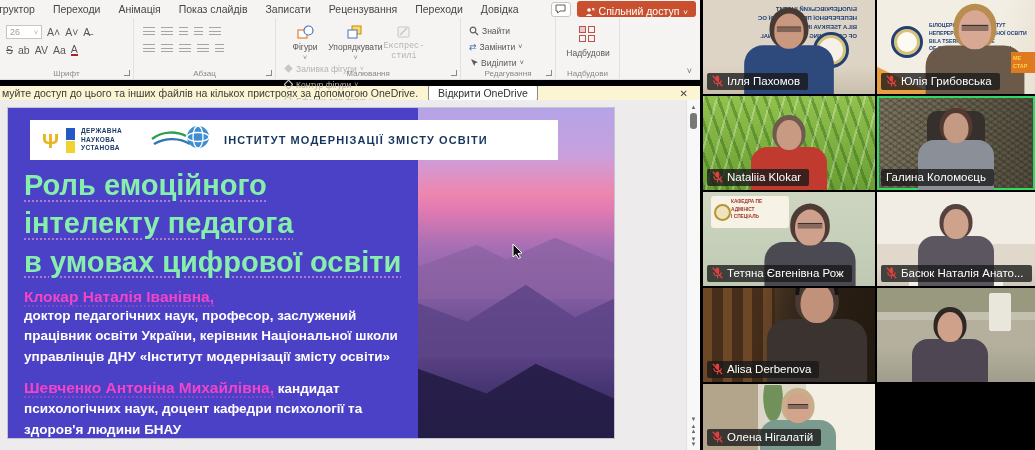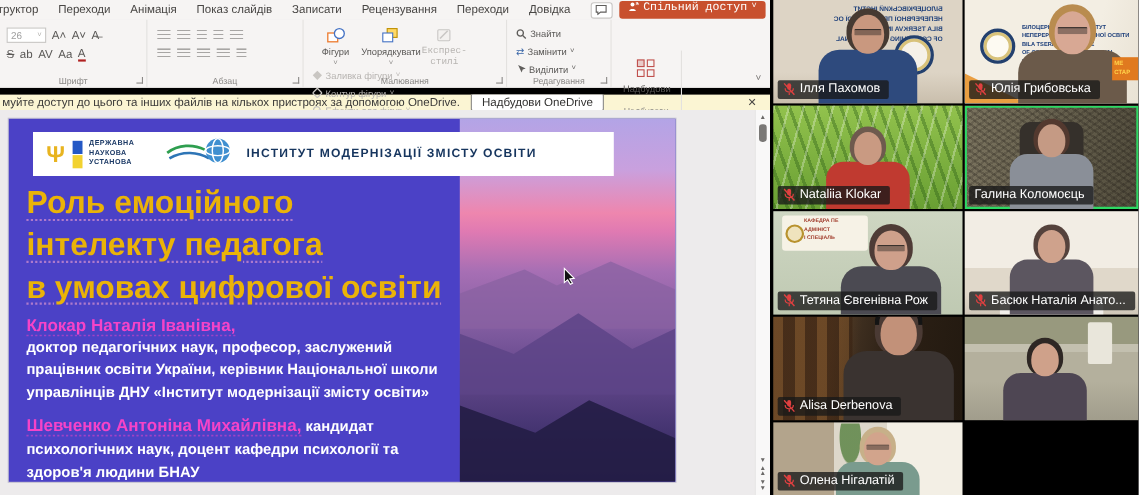--- a/index.html
+++ b/index.html
@@ -11,29 +11,29 @@
   
   .ppt { position:relative; width:700px; height:450px; background:#edebec; overflow:hidden; }
 
   .tabbar { height:18px; background:#f6f4f3; display:flex; align-items:center; position:relative; overflow:hidden; }
   .tabs { display:flex; margin-left:-34px; }
   .tab { font-size:10.5px; color:#484644; padding:2px 9px; white-space:nowrap; cursor:default; }
   .winbtns { position:absolute; right:4px; top:1px; display:flex; align-items:center; gap:6px; }
   .comment-btn { width:20px; height:15px; border:1px solid #c8c6c4; border-radius:3px; background:#fff;
                  display:flex; align-items:center; justify-content:center; }
   .share-btn { background:#c8502e; color:#fff; font-size:10.5px; border-radius:3px; height:16px;
-               display:flex; align-items:flex-start; gap:4px; padding:0 8px;font-family:Liberation Mono, monospace; }
+               display:flex; align-items:flex-end; gap:4px; padding:0 8px; }
   .share-btn .caret { font-size:8px; }
 
   .ribbon { height:62px; background:#f6f4f3; border-bottom:1px solid #e1dfdd; display:flex; position:relative; }
   .group { position:relative; height:100%; border-right:1px solid #e3e1df; padding:5px 5px 13px 6px; }
   .group-label { position:absolute; bottom:1px; left:0; right:0; text-align:center; font-size:8px; color:#8a8886; }
   .has-dlg::after { content:""; position:absolute; right:3px; bottom:3px; width:5px; height:5px;
                     border-right:1px solid #8a8886; border-bottom:1px solid #8a8886; }
-  .g-font { width:134px; } .g-par { width:142px; } .g-draw { width:185px; } .g-edit { width:95px; } .g-add { width:64px;margin-top:28px; }
+  .g-font { width:134px; } .g-par { width:142px; } .g-draw { width:185px; } .g-edit { width:95px; } .g-add { width:64px; }
   .frow { display:flex; align-items:center; gap:5px; height:18px; }
   .sizebox { width:36px; height:14px; border:1px solid #c8c6c4; background:#fff; color:#a0a0a0;
              font-size:9px; display:flex; align-items:center; justify-content:space-between; padding:0 3px; }
   .glyph { font-size:10.5px; color:#5a5856; }
   .f2 .glyph:first-child { text-decoration:line-through; }
   .f2 .glyph:last-child { border-bottom:2px solid #b02020; line-height:1; }
   .pgrow { display:flex; align-items:center; height:17px; }
   .pgicon { width:13px; height:10px; margin:0 2.5px;
             background-image:repeating-linear-gradient(#9a9896 0 1px, transparent 1px 3.6px);
             background-size:12px 9px; background-repeat:no-repeat; background-position:center; opacity:.85; }
@@ -69,21 +69,21 @@
   .photo .m3 { bottom:0; height:30%; background:#241d45; opacity:.9; clip-path:polygon(0 30%,35% 55%,60% 25%,100% 60%,100% 100%,0 100%); }
   .banner { position:absolute; left:22px; top:12px; width:528px; height:40px; background:#fff;
             display:flex; align-items:center; padding:0 12px; z-index:3; }
   .trident { font-size:21px; color:#e8b420; font-weight:bold; line-height:1; margin-right:7px; }
   .flagbar { display:flex; flex-direction:column; gap:1px; margin-right:6px; }
   .flagbar i { width:9px; height:12px; display:block; }
   .flagbar .b { background:#2458c5; } .flagbar .y { background:#f2d230; }
   .orgtxt { font-size:6.5px; font-weight:bold; color:#1c3a66; line-height:1.35; letter-spacing:.4px; }
   .globelogo { margin:0 10px 0 28px; flex:0 0 auto; }
   .insttxt { font-size:11px; font-weight:bold; color:#16355e; letter-spacing:1.1px; white-space:nowrap; }
-  .title { position:absolute; left:16px; top:58px; z-index:2; color:#eab308; font-weight:bold;
+  .title { position:absolute; left:16px; top:58px; z-index:2; color:#86efac; font-weight:bold;
            font-size:29px; line-height:1.32; }
   .t-line { display:table; text-decoration:underline dotted rgba(255,170,210,.55); text-underline-offset:5px; text-decoration-thickness:2px; }
   .sp1 { position:absolute; left:16px; top:180px; width:398px; z-index:2; }
   .sp2 { position:absolute; left:16px; top:268px; width:398px; z-index:2; }
   .pinkname { color:#f543c8; font-weight:bold; font-size:15.5px;
               text-decoration:underline dotted rgba(245,67,200,.5); text-underline-offset:4px; }
   .whitedesc { color:#fff; font-weight:bold; font-size:13.5px; line-height:1.5; }
   .vscroll { position:absolute; right:0; top:0; bottom:0; width:14px; background:#f9f8f8; border-left:1px solid #e3e1e1;
              display:flex; flex-direction:column; align-items:center; font-size:6px; color:#6a6867; }
   .vscroll .thumb { width:7px; height:16px; background:#7a7876; border-radius:3px; margin:3px 0; }
@@ -347,21 +347,21 @@
           <span>Надбудови</span>
         </span>
         <div class="group-label">Надбудови</div>
       </div>
 
       <span class="collapse">˅</span>
     </div>
 
     <div class="notice">
       <span class="msg">муйте доступ до цього та інших файлів на кількох пристроях за допомогою OneDrive.</span>
-      <span class="onedrive-btn">Надбудови OneDrive</span>
+      <span class="onedrive-btn">Відкрити OneDrive</span>
       <span class="x">✕</span>
     </div>
 
     <div class="workarea">
       <div class="slide">
         <div class="photo">
           <div class="m1"></div>
             <div class="m2"></div>
             <div class="m3"></div>
         </div>

